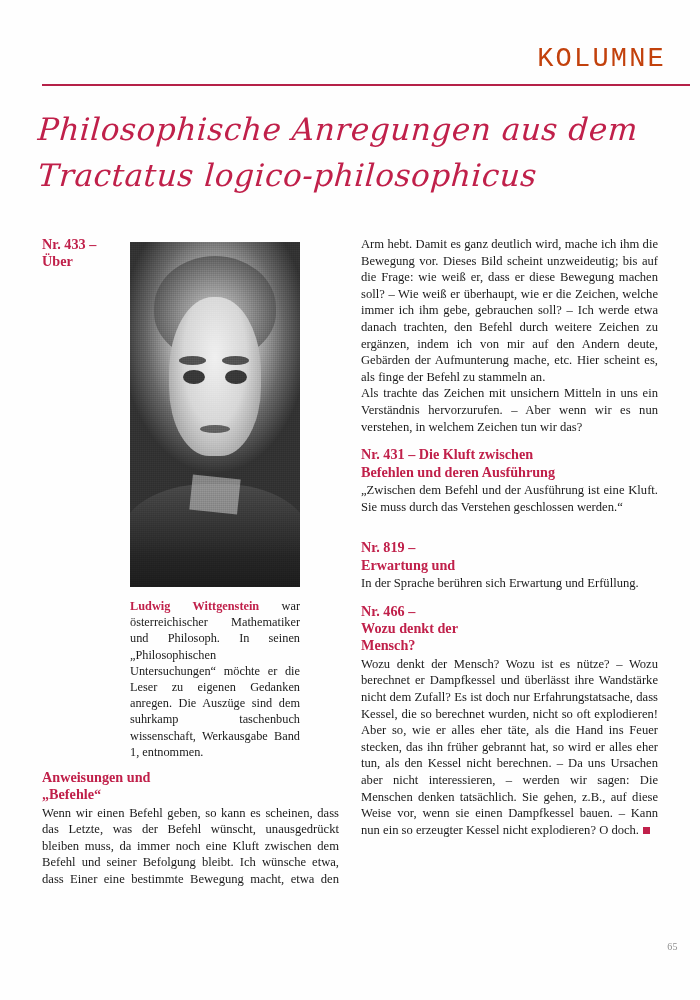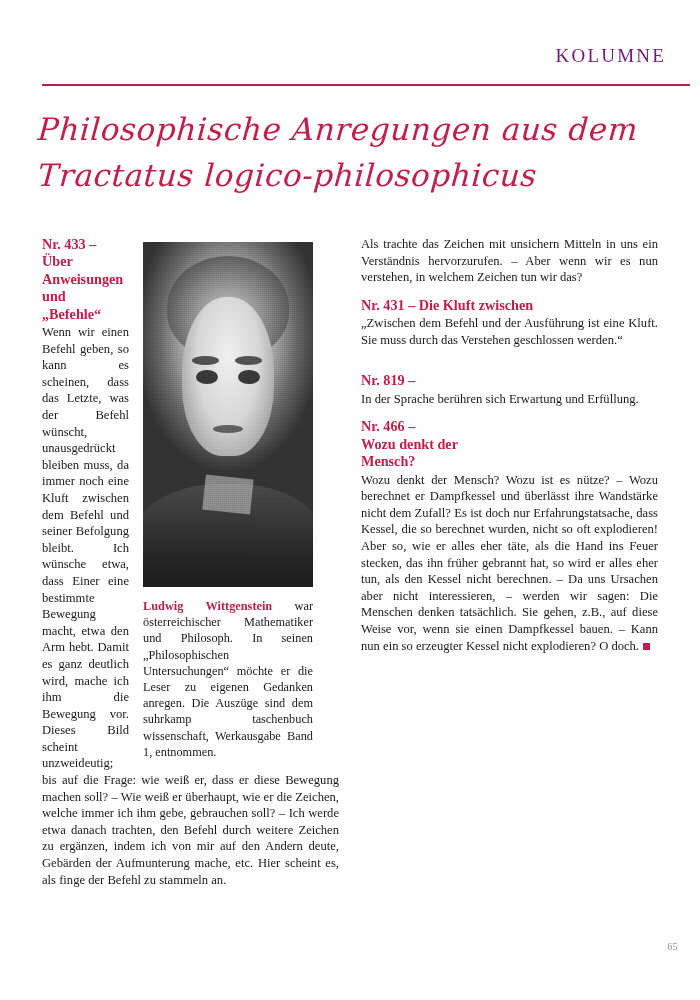--- a/index.html
+++ b/index.html
@@ -20,24 +20,24 @@
     position: absolute;
     inset: 0;
     background: #fefefe;
   }
 
   
   .header-label {
     position: absolute;
     top: 46px;
     right: 34px;
-    font-family: Liberation Serif, serif;
-    font-size: 19px;
+    font-family: Liberation Mono, monospace;
+    font-size: 27px;
     letter-spacing: 2.2px;
-    color: #701a75;
+    color: #c2410c;
     line-height: 1;
   }
   .header-rule {
     position: absolute;
     left: 42px;
     right: 10px;
     top: 84px;
     height: 2px;
     background: #B52148;
   }
@@ -93,21 +93,21 @@
     -webkit-hyphens: none;
     hyphens: none;
   }
   .sec-head.spaced { margin-top: 13px; }
   .gap { height: 11px; }
 
   
   .figure {
     float: right;
     width: 192px;
-    margin: 6px 4px 8px 14px;
+    margin: 6px 17px 8px 14px;
     shape-outside: margin-box;
   }
   .portrait {
     width: 170px;
     height: 345px;
     background:
       radial-gradient(ellipse 55% 40% at 50% 27%, #e8e4df 0%, #bdb6ae 42%, #6d6560 74%, #3b3531 100%),
       linear-gradient(160deg, #4a4541 0%, #726a63 25%, #2f2b28 60%, #55504b 100%);
     position: relative;
     overflow: hidden;
@@ -250,28 +250,30 @@
       <div>Anweisungen und</div>
       <div>„Befehle“</div>
     </div>
     <p>Wenn wir einen Befehl geben, so kann es scheinen, dass das Letzte, was der Befehl wünscht, unausgedrückt bleiben muss, da immer noch eine Kluft zwischen dem Befehl und seiner Befolgung bleibt. Ich wünsche etwa, dass Einer eine bestimmte Bewegung macht, etwa den Arm hebt. Damit es ganz deutlich wird, mache ich ihm die Bewegung vor. Dieses Bild scheint unzweideutig; bis auf die Frage: wie weiß er, dass er diese Bewegung machen soll? – Wie weiß er überhaupt, wie er die Zeichen, welche immer ich ihm gebe, gebrauchen soll? – Ich werde etwa danach trachten, den Befehl durch weitere Zeichen zu ergänzen, indem ich von mir auf den Andern deute, Gebärden der Aufmunterung mache, etc. Hier scheint es, als finge der Befehl zu stammeln an.</p>
     <p>Als trachte das Zeichen mit unsichern Mitteln in uns ein Verständnis hervorzurufen. – Aber wenn wir es nun verstehen, in welchem Zeichen tun wir das?</p>
 
     <div class="gap"></div>
 
     <div class="sec-head">
       <div>Nr. 431 – Die Kluft zwischen</div>
+      <div>Befehlen und deren Ausführung</div>
     </div>
     <p>„Zwischen dem Befehl und der Ausführung ist eine Kluft. Sie muss durch das Verstehen geschlossen werden.“</p>
 
     <div class="gap"></div>
 
 
     <div class="sec-head spaced">
       <div>Nr. 819 –</div>
+      <div>Erwartung und</div>
     </div>
     <p>In der Sprache berühren sich Erwartung und Erfüllung.</p>
 
     <div class="gap"></div>
 
     <div class="sec-head">
       <div>Nr. 466 –</div>
       <div>Wozu denkt der</div>
       <div>Mensch?</div>
     </div>

